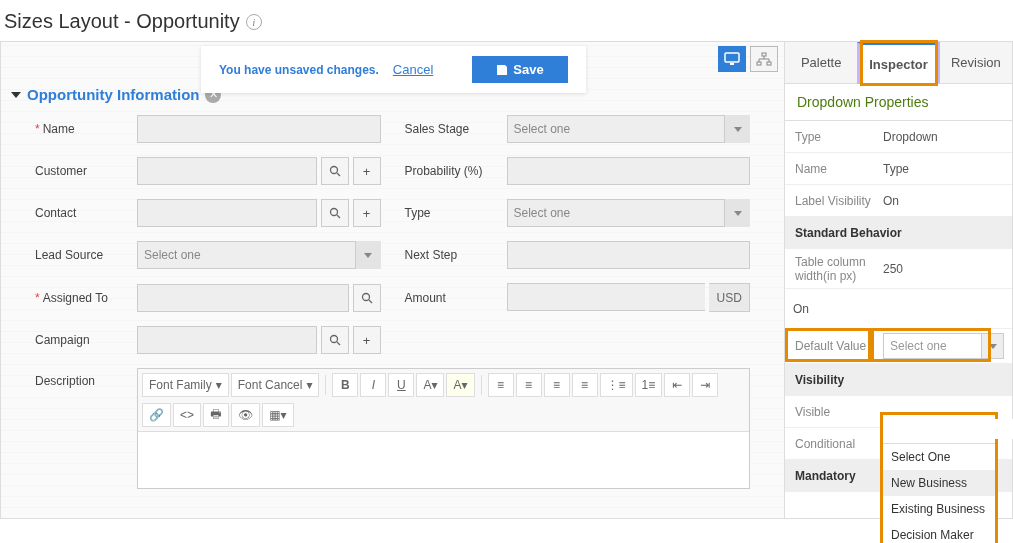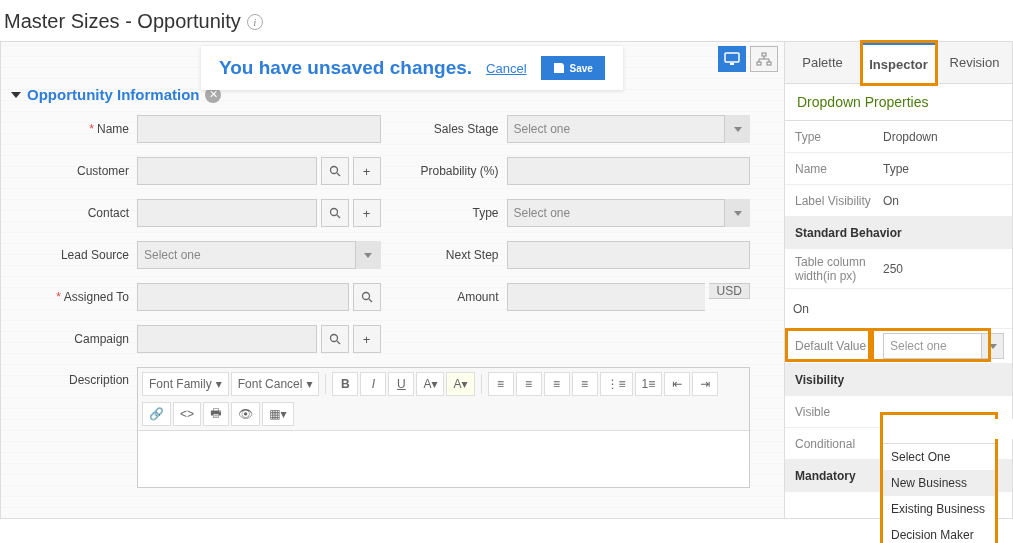--- a/index.html
+++ b/index.html
@@ -7,47 +7,47 @@
 .header { padding: 10px 4px 8px 4px; }
 .header h1 { font-size: 20px; font-weight: normal; color: #333; display: flex; align-items: center; gap: 6px; }
 .info-icon { width: 16px; height: 16px; border: 1px solid #aaa; border-radius: 50%; display: inline-flex; align-items: center; justify-content: center; font-size: 11px; color: #888; font-style: italic; font-family: serif; }
 .subhead { color: #555; font-size: 13px; margin-top: 4px; }
 .workspace { display: flex; position: relative; }
 .canvas-wrap { flex: 1; border: 1px solid #ddd; border-top: 1px solid #ddd; position: relative; background: repeating-linear-gradient(0deg,#fafafa,#fafafa 10px,#f5f5f5 10px,#f5f5f5 11px), repeating-linear-gradient(90deg,transparent,transparent 10px,rgba(0,0,0,0.03) 10px,rgba(0,0,0,0.03) 11px); height: 478px; overflow: hidden; }
 .topbar { position: absolute; top: 4px; right: 6px; display: flex; gap: 4px; }
 .view-btn { width: 28px; height: 26px; border: 1px solid #bbb; background: #f5f5f5; display: flex; align-items: center; justify-content: center; cursor: pointer; }
 .view-btn.active { background: #2f7ed8; border-color: #2f7ed8; color: #fff; }
 .unsaved-bar { position: absolute; top: 4px; left: 200px; background: #fff; padding: 10px 18px; display: flex; align-items: center; gap: 14px; box-shadow: 0 1px 4px rgba(0,0,0,0.12); z-index: 5; }
-.unsaved-bar .msg { color: #2f7ed8; font-weight: bold; font-size: 19px; }
+.unsaved-bar .msg { color: #2f7ed8; font-weight: bold; font-size: 12px; }
 .unsaved-bar a { color: #2f7ed8; text-decoration: underline; font-size: 13px; }
-.save-btn { background: #2f7ed8; color: #fff; border: none; padding: 6px 12px; font-size: 10px; font-weight: bold; cursor: pointer; display: flex; align-items: center; gap: 5px; }
+.save-btn { background: #2f7ed8; color: #fff; border: none; padding: 6px 24px; font-size: 13px; font-weight: bold; cursor: pointer; display: flex; align-items: center; gap: 5px; margin-left: 25px; }
 .section-title { display: flex; align-items: center; gap: 6px; padding: 44px 0 8px 10px; }
 .chev { width: 0; height: 0; border-left: 5px solid transparent; border-right: 5px solid transparent; border-top: 6px solid #333; }
 .section-title .t { color: #2f7ed8; font-weight: bold; font-size: 15px; text-align: right; }
 .del-sec { width: 16px; height: 16px; border-radius: 50%; background: #aaa; color: #fff; display: inline-flex; align-items: center; justify-content: center; font-size: 11px; cursor: pointer; }
 .form-grid { display: grid; grid-template-columns: 1fr 1fr; column-gap: 24px; padding: 4px 34px 0 34px; }
 .field-row { display: flex; align-items: center; margin-bottom: 14px; }
-.field-label { width: 102px; text-align: right; color: #444; font-size: 12px; padding-right: 8px; }
+.field-label { width: 102px; text-align: left; color: #444; font-size: 12px; padding-right: 8px; }
 .req { color: #d44; margin-right: 3px; }
 .field-ctrl { flex: 1; display: flex; gap: 4px; }
 .txt, .sel { height: 28px; border: 1px solid #ccc; background: #eee; width: 100%; padding: 0 6px; color: #888; font-size: 12px; }
 .sel-wrap { position: relative; flex: 1; }
 .sel-caret { position: absolute; right: 0; top: 0; width: 26px; height: 28px; border-left: 1px solid #ccc; background: #e4e4e4; display: flex; align-items: center; justify-content: center; }
 .sel-caret::after { content: ""; border-left: 4px solid transparent; border-right: 4px solid transparent; border-top: 5px solid #888; }
 .icon-btn { width: 28px; height: 28px; border: 1px solid #ccc; background: #f5f5f5; display: flex; align-items: center; justify-content: center; color: #555; cursor: pointer; flex-shrink: 0; }
-.suffix { width: 50px; height: 16px; border: 1px solid #ccc; border-left: none; background: #eaeaea; display: flex; align-items: center; justify-content: center; color: #666; font-size: 12px; }
+.suffix { width: 50px; height: 29px; border: 1px solid #ccc; border-left: none; background: #eaeaea; display: flex; align-items: center; justify-content: center; color: #666; font-size: 12px; }
 .desc-row { grid-column: 1 / span 2; display: flex; }
 .rte { flex: 1; border: 1px solid #ccc; background: #fff; }
 .rte-tb { display: flex; flex-wrap: wrap; border-bottom: 1px solid #ddd; background: #f8f8f8; padding: 4px; gap: 2px; align-items: center; }
 .rte-btn { min-width: 26px; height: 24px; background: #fff; border: 1px solid #ddd; display: flex; align-items: center; justify-content: center; font-size: 12px; color: #666; cursor: pointer; padding: 0 6px; }
 .rte-sep { width: 1px; height: 20px; background: #ddd; margin: 0 4px; }
 .rte-area { height: 56px; background: #fff; }
 .side { width: 228px; border: 1px solid #ddd; border-left: none; height: 478px; display: flex; flex-direction: column; position: relative; }
 .tabs { display: flex; height: 42px; }
-.tab { flex: 1; display: flex; align-items: center; justify-content: center; font-size: 13px; color: #555; background: #f5f5f5; border-bottom: 1px solid #ddd; border-left: 1px solid #c4b5fd; cursor: pointer; }
+.tab { flex: 1; display: flex; align-items: center; justify-content: center; font-size: 13px; color: #555; background: #f5f5f5; border-bottom: 1px solid #ddd; border-left: 5px solid #c4b5fd; cursor: pointer; }
 .tab:first-child { border-left: none; }
 .tab.active { background: #fff; border-top: 3px solid #2f7ed8; border-bottom: none; font-weight: bold; }
 .tab-highlight { position: absolute; top: -2px; left: 75px; width: 78px; height: 46px; border: 3px solid #e68a00; pointer-events: none; }
 .panel-title { padding: 10px 12px; font-size: 14px; color: #4d7c0f; }
 .prop-table { border-top: 1px solid #ddd; }
 .prop-row { display: flex; border-bottom: 1px solid #eee; min-height: 32px; align-items: center; font-size: 12px; }
 .prop-row.section { background: #eee; font-weight: bold; color: #333; padding-left: 10px; }
 .prop-key { width: 90px; padding: 4px 4px 4px 10px; color: #888; }
 .prop-val { flex: 1; padding: 4px 8px; color: #555; position: relative; }
 .prop-highlight-label { position: absolute; left: 0; top: -1px; width: 86px; height: 34px; border: 3px solid #e68a00; pointer-events: none; }
@@ -61,21 +61,21 @@
 .dd-opts { }
 .dd-opt { padding: 6px 8px; font-size: 12px; color: #333; cursor: pointer; }
 .dd-opt.hover { background: #eee; }
 svg { display: block; }
 </style>
 </head>
 <body>
 
 <div class="header">
   <h1>
-    <span>Master Sizes - Opportunity</span>
+    <span>Sizes Layout - Opportunity</span>
     <span class="info-icon">i</span>
   </h1>
 </div>
 
 <div class="workspace">
   <div class="canvas-wrap">
 
     <div class="unsaved-bar">
       <span class="msg">You have unsaved changes.</span>
       <a href="#">Cancel</a>

